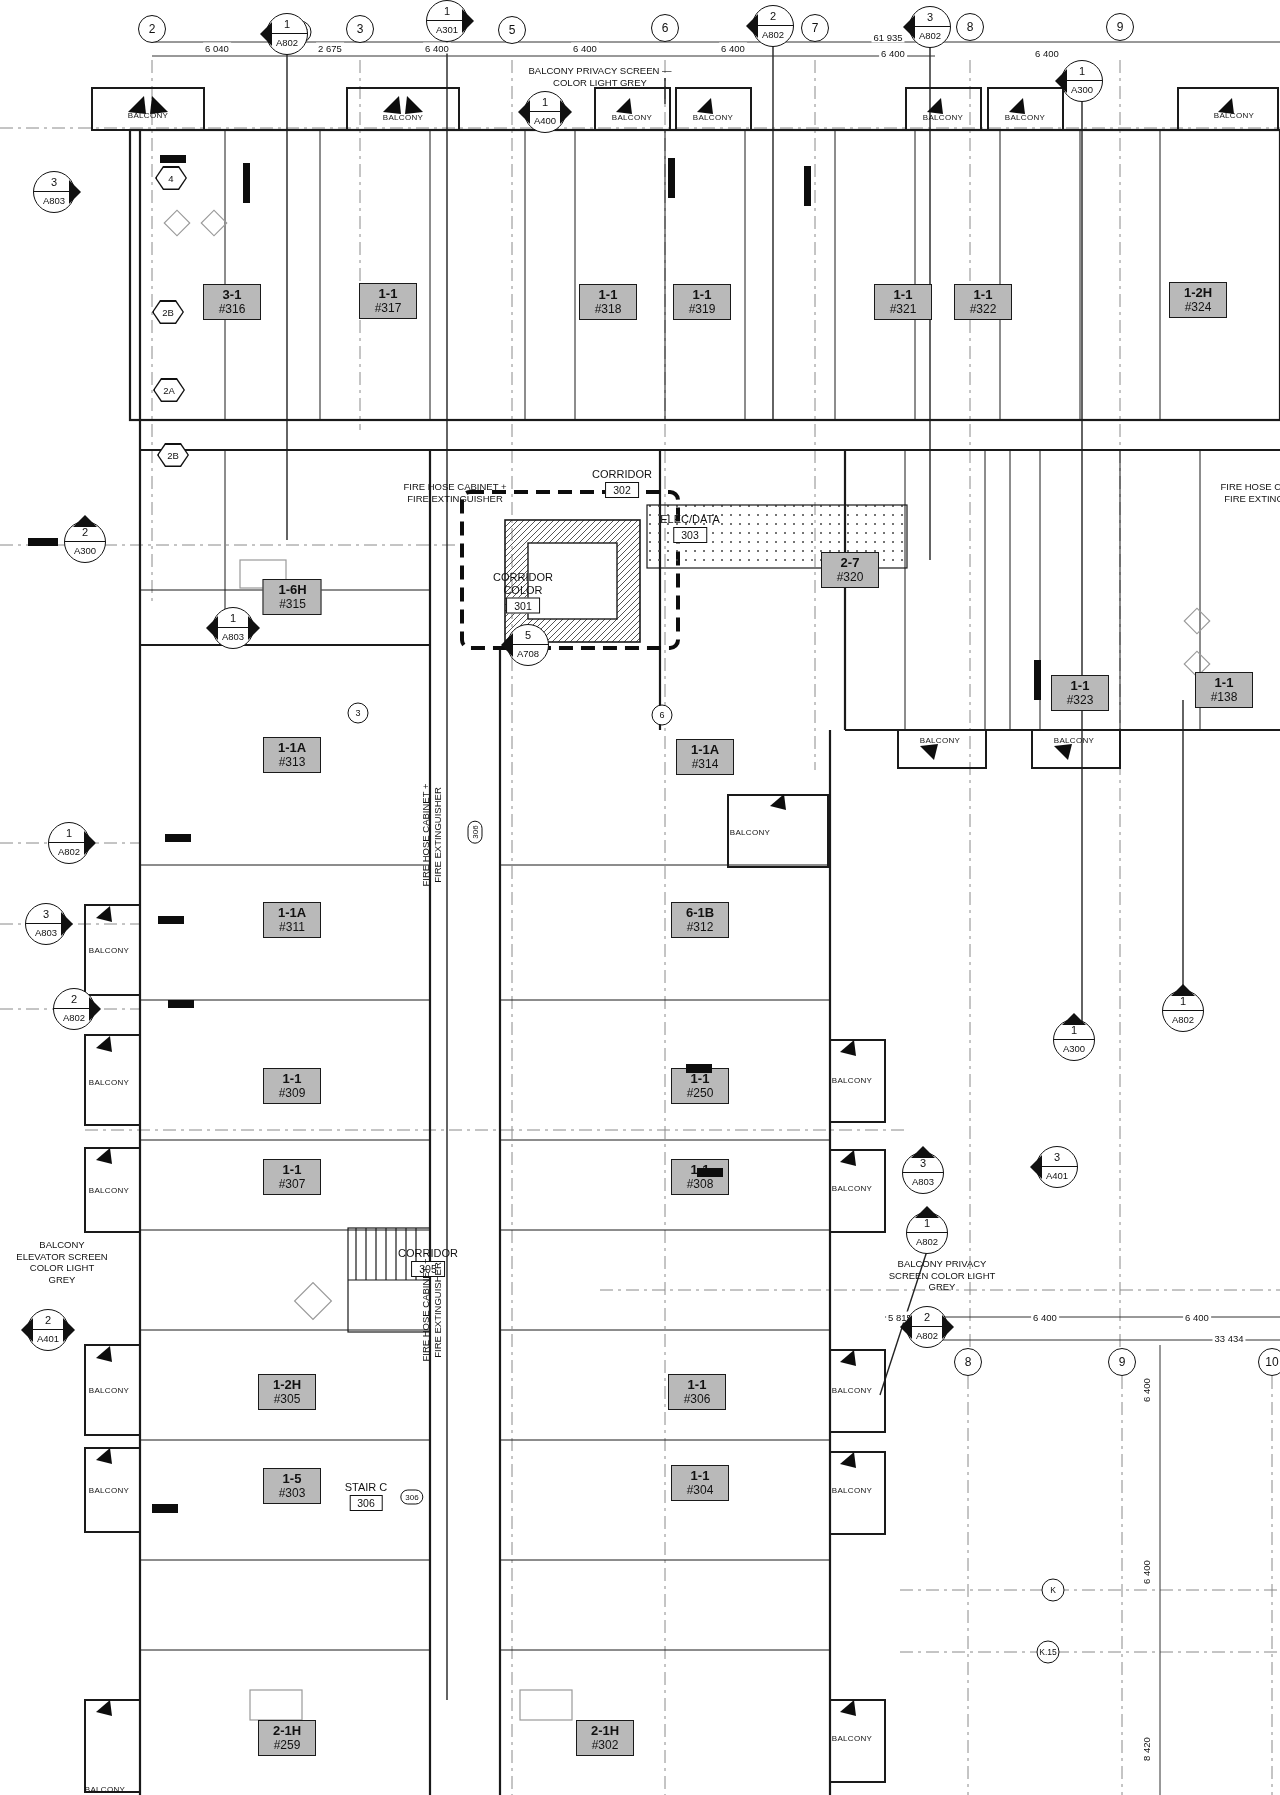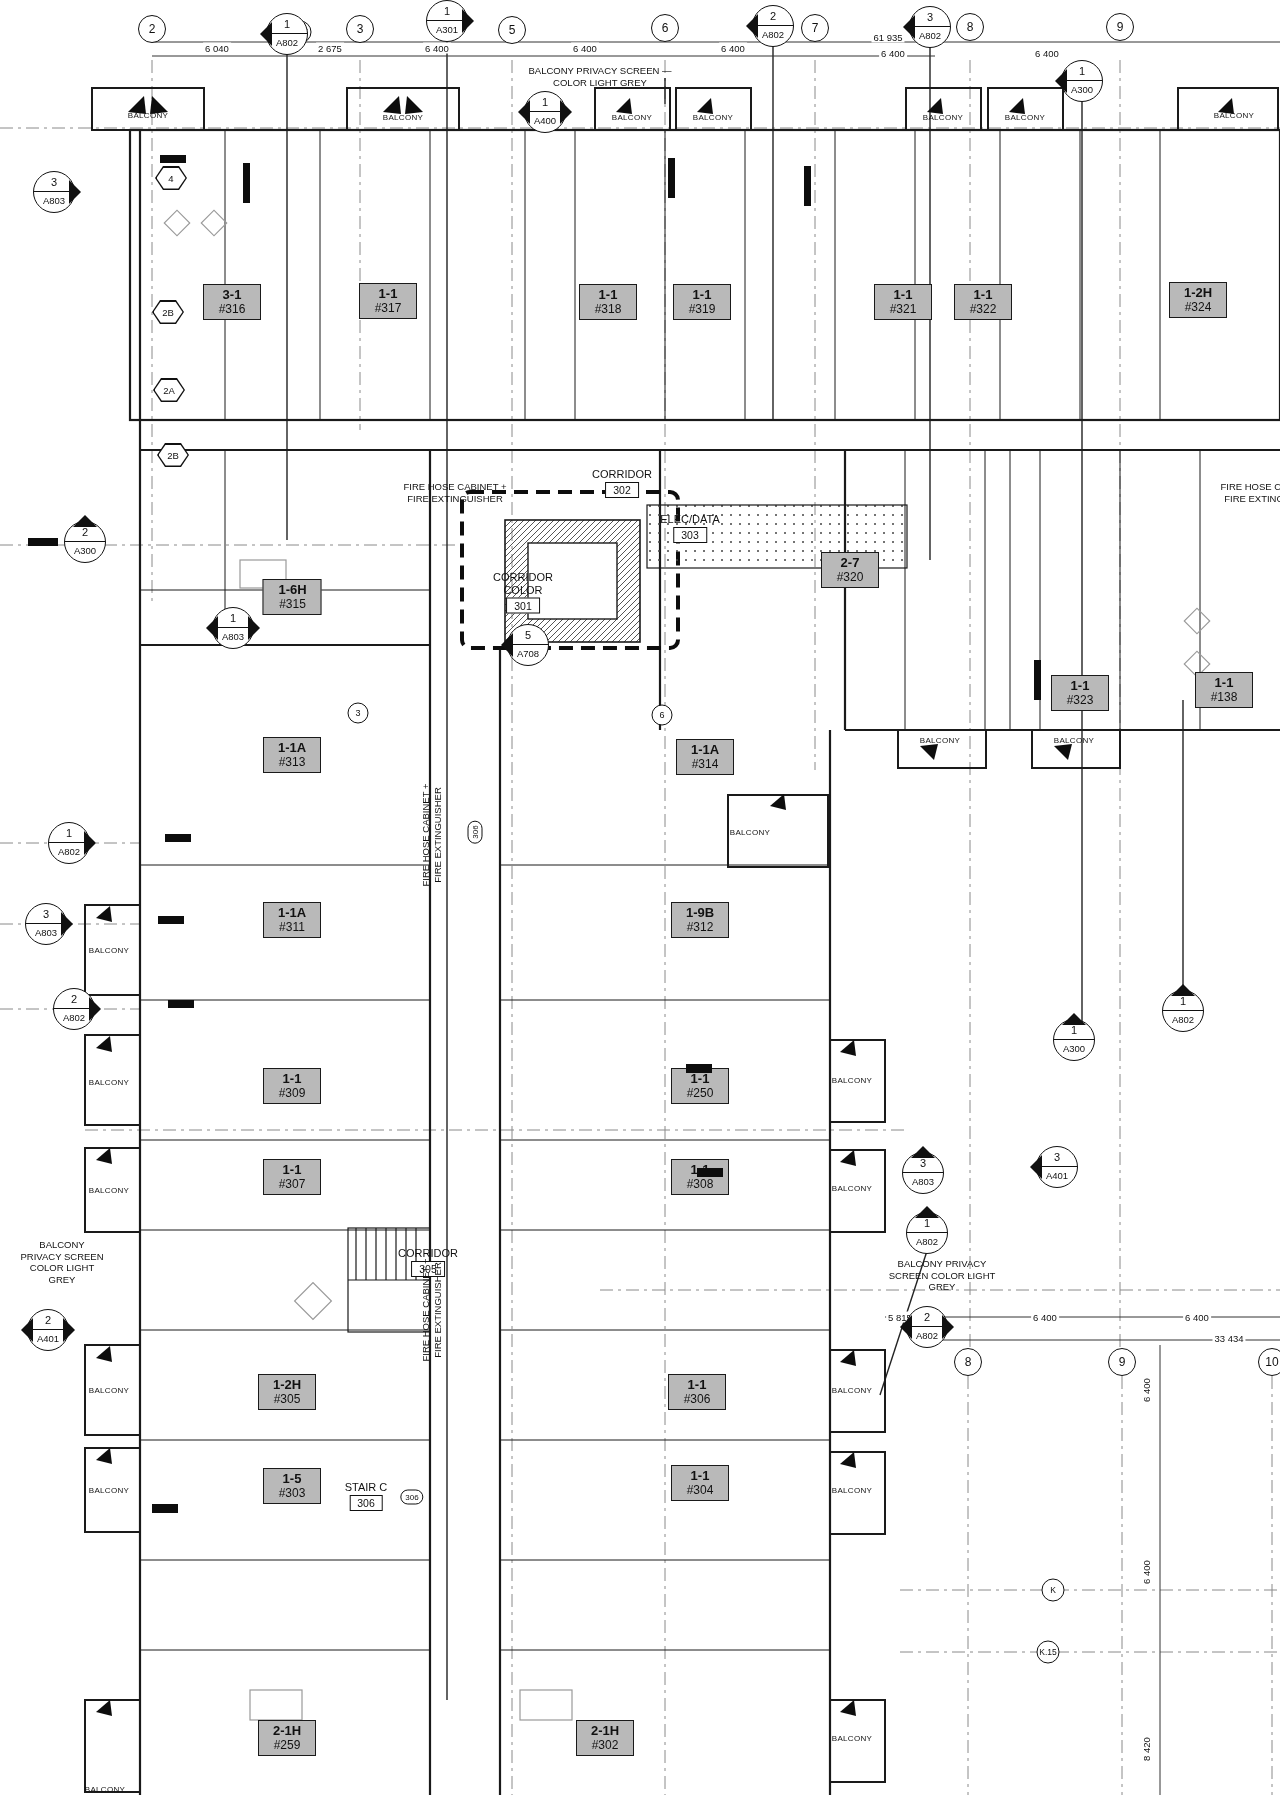--- a/index.html
+++ b/index.html
@@ -436,21 +436,21 @@
       </div>
       <div class="abs unit" style="left: 705px; top: 757px;">
         <div class="t">1-1A</div>
         <div class="n">#314</div>
       </div>
       <div class="abs unit" style="left: 292px; top: 920px;">
         <div class="t">1-1A</div>
         <div class="n">#311</div>
       </div>
       <div class="abs unit" style="left: 700px; top: 920px;">
-        <div class="t">1-9B</div>
+        <div class="t">6-1B</div>
         <div class="n">#312</div>
       </div>
       <div class="abs unit" style="left: 292px; top: 1086px;">
         <div class="t">1-1</div>
         <div class="n">#309</div>
       </div>
       <div class="abs unit" style="left: 700px; top: 1086px;">
         <div class="t">1-1</div>
         <div class="n">#250</div>
       </div>
@@ -537,21 +537,21 @@
       <div class="abs note rot" style="left: 431px; top: 835px;">
         <div>FIRE HOSE CABINET +</div>
         <div>FIRE EXTINGUISHER</div>
       </div>
       <div class="abs note rot" style="left: 431px; top: 1310px;">
         <div>FIRE HOSE CABINET +</div>
         <div>FIRE EXTINGUISHER</div>
       </div>
       <div class="abs note" style="left: 62px; top: 1262px;">
         <div>BALCONY</div>
-        <div>PRIVACY SCREEN</div>
+        <div>ELEVATOR SCREEN</div>
         <div>COLOR LIGHT</div>
         <div>GREY</div>
       </div>
       <div class="abs note" style="left: 942px; top: 1275px;">
         <div>BALCONY PRIVACY</div>
         <div>SCREEN COLOR LIGHT</div>
         <div>GREY</div>
       </div>
       <div class="bar" style="left: 160px; top: 155px; width: 26px; height: 8px;"></div>
       <div class="bar" style="left: 243px; top: 163px; width: 7px; height: 40px;"></div>

